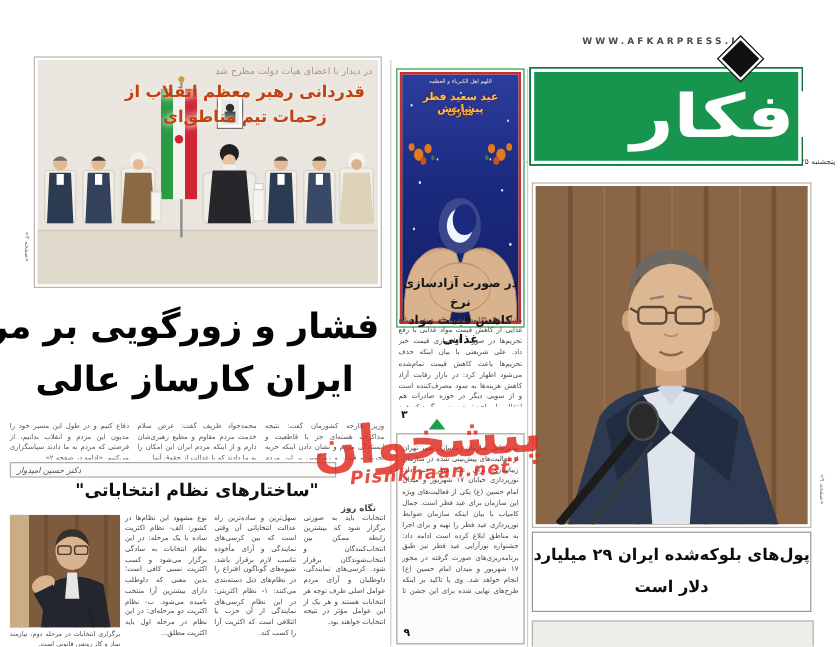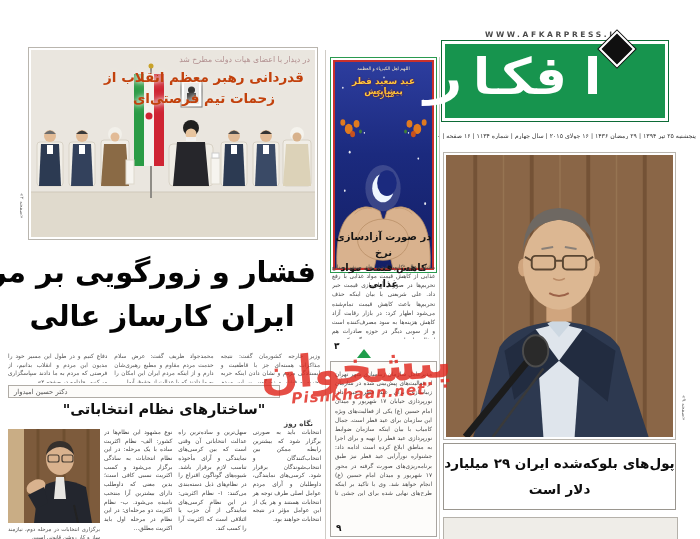--- a/index.html
+++ b/index.html
@@ -5,22 +5,22 @@
   html,body{margin:0;padding:0;background:#fff;}
   .page{position:relative;width:700px;height:539px;background:#ffffff;overflow:hidden;
         font-family:"DejaVu Sans",sans-serif;direction:rtl;}
   .abs{position:absolute;}
 
   
   .mast-url{left:441px;top:30px;width:226px;text-align:center;font-size:7.5px;font-weight:bold;
             letter-spacing:2.6px;color:#4a4a4a;direction:ltr;text-transform:uppercase;}
   .diamond{left:604px;top:36px;width:22px;height:22px;background:#101010;border:2px solid #fff;
            transform:rotate(45deg);z-index:6;box-shadow:0 0 0 1px #101010;}
-  .logo-box{left:441px;top:40px;width:226px;height:80px;background:#17944e;border:1px solid #0c6b36;
-            box-shadow:inset 0 0 0 3px #ffffff;z-index:5;display:flex;align-items:center;justify-content:flex-end;font-family:Liberation Mono, monospace;}
+  .logo-box{left:441px;top:56px;width:226px;height:80px;background:#17944e;border:1px solid #0c6b36;
+            box-shadow:inset 0 0 0 3px #ffffff;z-index:5;display:flex;align-items:center;justify-content:flex-start;}
   .logo-title{color:#fff;font-size:50px;font-weight:bold;transform:scaleX(1.25);line-height:1;}
   .dateline{left:432px;top:132px;width:264px;text-align:center;font-size:6.2px;color:#353535;
             white-space:nowrap;overflow:hidden;}
 
   
   .vdiv{width:1px;background:#cfccc6;}
 
   
   .photo-frame{border:1px solid #b9b5ae;background:#fff;padding:2px;box-sizing:border-box;}
   .photo-right{left:443px;top:152px;width:233px;height:288px;}
@@ -64,21 +64,21 @@
   .kicker{left:110px;top:55px;width:200px;text-align:right;font-size:7.8px;color:#b18f8f;z-index:3;
           text-shadow:0 0 3px #efece6;}
   .photo-head{left:95px;top:67px;width:218px;text-align:center;font-size:13.5px;font-weight:bold;
               color:#c2410c;line-height:1.55;z-index:3;text-shadow:0 0 4px #efece6,0 0 8px #efece6;}
   .main-head{left:8px;top:251px;width:308px;text-align:center;font-size:29px;font-weight:bold;
              color:#040404;line-height:1.5;white-space:nowrap;}
   .lead-cols{left:8px;top:352px;width:312px;height:31px;display:flex;gap:7px;overflow:hidden;}
   .lead-col{flex:1;font-size:5.8px;line-height:1.5;text-align:justify;color:#555;}
   .oped-strip{left:8px;top:385px;width:272px;height:13px;border:1px solid #b0aca6;background:#fcfbf9;
               box-sizing:border-box;}
-  .oped-author{position:absolute;left:5px;top:2px;font-size:6.8px;color:#555;}
+  .oped-author{position:absolute;left:5px;top:2px;font-size:6.8px;color:#555;font-style:italic;}
   .oped-label{left:284px;top:387px;font-size:7.2px;font-weight:bold;color:#444;margin-top:32px;}
   .oped-head{left:8px;top:401px;width:312px;text-align:center;font-size:14.5px;font-weight:bold;color:#0f0f0f;}
   .photo-oped{left:8px;top:429px;width:92px;height:94px;}
   .photo-oped svg{display:block;width:100%;height:100%;}
   .oped-caption{left:8px;top:526px;width:92px;font-size:5.4px;line-height:1.45;color:#4a4a4a;text-align:justify;}
   .oped-cols{left:104px;top:428px;width:217px;height:111px;display:flex;gap:6px;overflow:hidden;}
   .oped-col{flex:1;font-size:5.8px;line-height:1.5;text-align:justify;color:#434343;}
 
   
   .watermark{left:262px;top:346px;width:190px;transform:rotate(-4deg);color:#e0281e;opacity:.82;
@@ -278,21 +278,21 @@
 
       <rect x="180" y="108" width="9" height="26" fill="#f6f4ef" stroke="#ddd8cc"></rect>
       <rect x="181" y="103" width="7" height="5" fill="#fdfdfd" stroke="#ccc"></rect>
       <rect x="95" y="110" width="8" height="24" fill="#f6f4ef" stroke="#ddd8cc"></rect>
     </svg>
   </div>
   <div class="abs side-note note-left">«صفحه ۲»</div>
   <div class="abs kicker">در دیدار با اعضای هیات دولت مطرح شد</div>
   <div class="abs photo-head">
     <div>قدردانی رهبر معظم انقلاب از</div>
-    <div>زحمات تیم فرصتی‌ای</div>
+    <div>زحمات تیم مناطق‌ای</div>
   </div>
 
   <div class="abs main-head">
     <div>فشار و زورگویی بر مردم</div>
     <div>ایران کارساز عالی</div>
   </div>
 
   <div class="abs lead-cols">
     <div class="lead-col">وزیر خارجه کشورمان گفت: نتیجه مذاکرات هسته‌ای جز با قاطعیت و ایستادگی مردم و نشان دادن اینکه حربه تحریم و فشار و زورگویی بر این مردم کارساز نیست، به دست نیامد.</div>
     <div class="lead-col">محمدجواد ظریف گفت: عرض سلام خدمت مردم مقاوم و مطیع رهبری‌شان دارم و از اینکه مردم ایران این امکان را به ما دادند که با عدالت از حقوق آنها</div>

